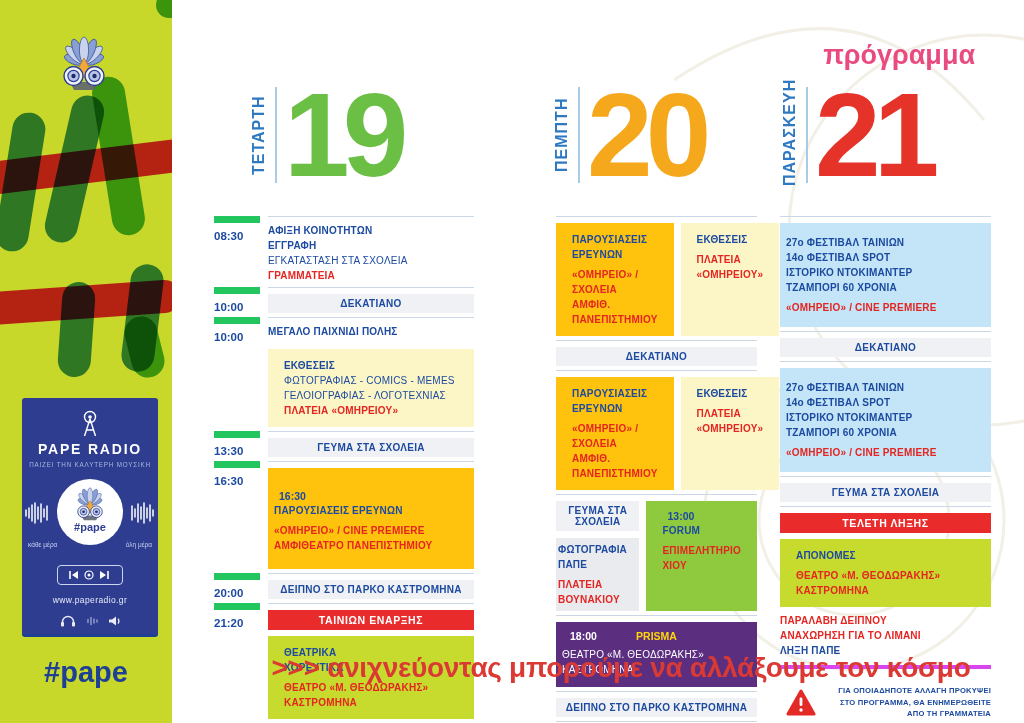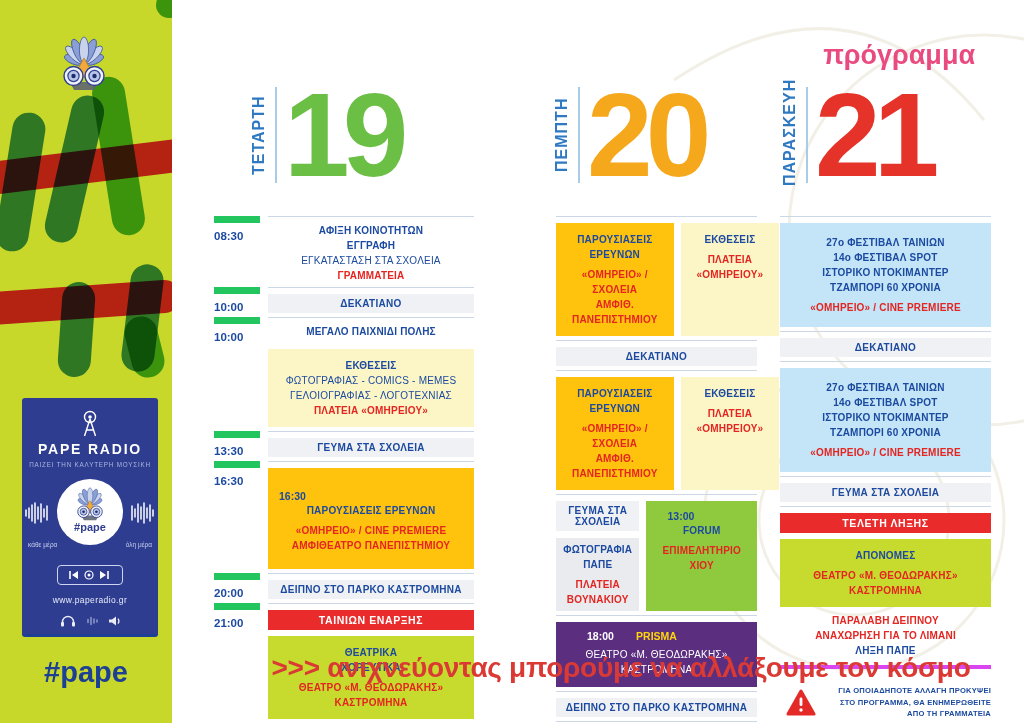--- a/index.html
+++ b/index.html
@@ -41,42 +41,42 @@
   .col{position:absolute;top:212px;z-index:2}
   #col-0{left:214px;width:260px}
   #col-1{left:556px;width:201px}
   #col-2{left:780px;width:211px}
   .srow{display:flex;gap:8px;margin-top:4px}
   .gut{width:46px;flex:none;font-weight:700;font-size:11.5px;color:#1c4aa0;
        border-top:7px solid #22c55e;padding-top:7px}
   .main{flex:1;min-width:0;border-top:1px solid #ccd7e6;padding-top:6px}
   .nosep .gut,.nosep .main{border-top:none;padding-top:2px}
   .sepafter .main{border-bottom:4px solid #d946ef;padding-bottom:7px}
-  .ln{font-size:10px;line-height:15px;text-align:center;letter-spacing:.2px}
+  .ln{font-size:10px;line-height:15px;text-align:left;letter-spacing:.2px}
   .t-bb{color:#1c4aa0;font-weight:700}
   .t-b{color:#1c4aa0}
   .t-rb{color:#e42521;font-weight:700}
   .t-w{color:#fff}
   .box .t-bb + .t-rb{margin-top:5px}
   .graybar{background:#f0f1f4;color:#1c4aa0;font-weight:700;font-size:10px;text-align:center;
            padding:4px 2px;letter-spacing:.3px}
   .redbar{background:#ea2b2b;color:#fff;font-weight:700;font-size:10.5px;text-align:center;
           padding:4px 2px;letter-spacing:.6px}
   .box{padding:9px 16px;text-align:center}
   .v-pale{background:#fcf6c6}
   .v-gold{background:#ffc20d}
   .v-lime{background:#c7da2e}
-  .v-ltblue{background:#c3e5f7;padding:12px 20px}
+  .v-ltblue{background:#c3e5f7;padding:12px 6px}
   .v-gray{background:#e9ebee;padding:4px 2px}
   .v-green{background:#8fca3e}
   .tall{padding:22px 6px 16px}
   .gtime{text-align:left;padding:0 0 1px 5px;font-weight:700;color:#1c4aa0;font-size:10.5px}
   .purple{background:#5c2e80;padding:8px 6px 10px}
   .phdr{position:relative;height:15px;margin-bottom:2px}
-  .ptime{position:absolute;left:25px;top:0;color:#fff;font-weight:700;font-size:10.5px}
+  .ptime{position:absolute;left:8px;top:0;color:#fff;font-weight:700;font-size:10.5px}
   .ptitle2{display:block;text-align:center;color:#ffd60a;font-weight:700;font-size:10.5px}
   .pairwrap{display:flex;gap:7px}
   .pl{flex:1.45}
   .pr{flex:1}
   .leftcol{flex:1.45;display:flex;flex-direction:column;gap:7px}
   .notice{display:flex;align-items:flex-end;gap:2px;padding:8px 0 2px 6px}
   .nlines{flex:1;text-align:right;padding-top:2px}
   .nl{font-size:7.6px;font-weight:700;color:#1c4aa0;line-height:11.5px;letter-spacing:.2px}
   
   .tagline{position:absolute;left:232px;right:14px;top:652px;text-align:center;font-size:28px;
@@ -254,21 +254,21 @@
           </div>
         </div>
       </div>
       <div class="srow">
         <div class="gut">20:00</div>
         <div class="main">
           <div class="graybar">ΔΕΙΠΝΟ ΣΤΟ ΠΑΡΚΟ ΚΑΣΤΡΟΜΗΝΑ</div>
         </div>
       </div>
       <div class="srow">
-        <div class="gut">21:00</div>
+        <div class="gut">21:20</div>
         <div class="main">
           <div class="redbar">ΤΑΙΝΙΩΝ ΕΝΑΡΞΗΣ</div>
         </div>
       </div>
       <div class="srow nosep sepafter">
         <div class="gut"></div>
         <div class="main">
           <div class="box v-lime">
             <div class="ln t-bb">ΘΕΑΤΡΙΚΑ</div>
             <div class="ln t-bb">ΧΟΡΕΥΤΙΚΑ</div>

